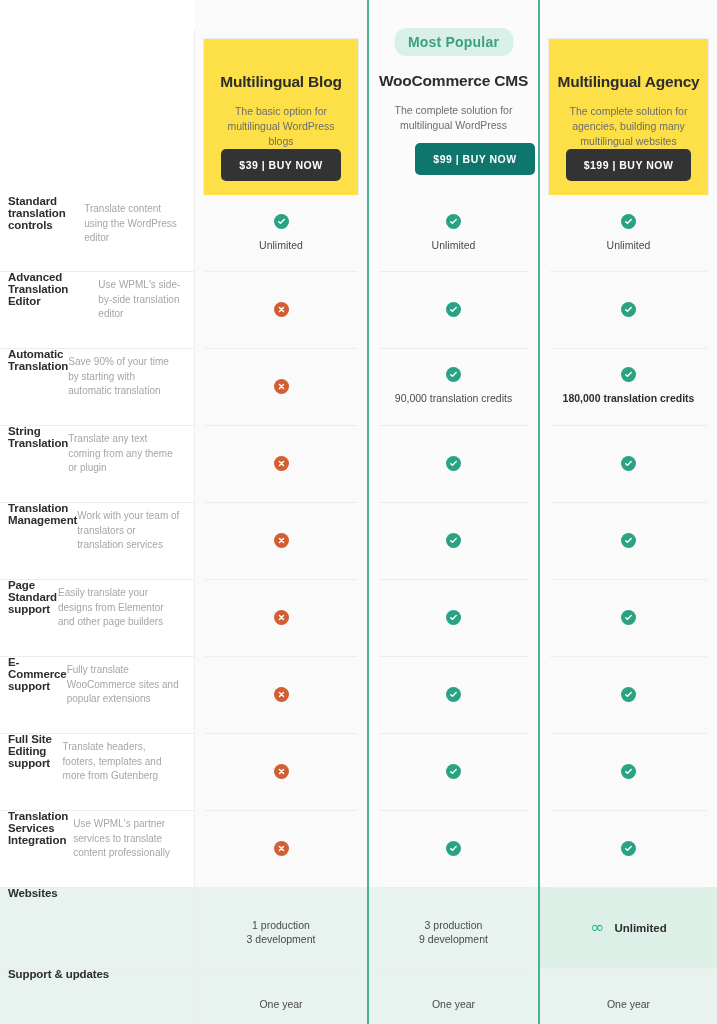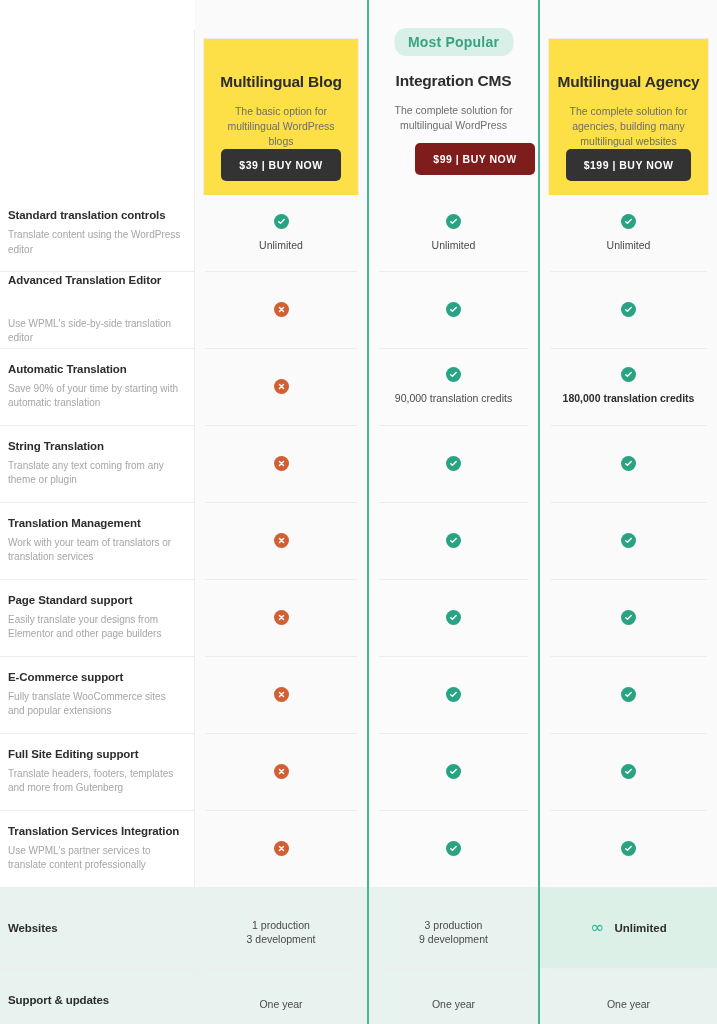--- a/index.html
+++ b/index.html
@@ -105,28 +105,26 @@
     color: #ffffff;
     font-size: 10.5px;
     font-weight: bold;
     letter-spacing: .5px;
     padding: 10px 18px;
     cursor: pointer;
     font-family: "Liberation Sans", sans-serif;
     white-space: nowrap;
   }
   .buy-dark { background: #333333; }
-  .buy-teal { background: #7f1d1d; margin-left: 43px; }
+  .buy-teal { background: #0f766e; margin-left: 43px; }
 
   
   .frow {
     position: relative;
     display: flex;
-    flex-direction: column;
-    justify-content: center;
     flex: 0 0 auto;
   }
   
   .fcell {
     padding: 0 14px 0 8px;
   }
   .fcell .ftitle {
     font-size: 11.5px;
     font-weight: bold;
     color: #2d2d2d;
@@ -365,21 +363,21 @@
         <div class="pcell-inner">
           <div class="cell-label">One year</div>
         </div>
       </div>
     </div>
   <div class="col col-plan highlight" id="plan-col-1">
       <div class="hdr">
         <div class="hdr-card">
           <div class="hdr-inner">
             <div class="badge">Most Popular</div>
-            <div class="plan-name">Integration CMS</div>
+            <div class="plan-name">WooCommerce CMS</div>
             <div class="plan-desc">The complete solution for multilingual WordPress</div>
             <button class="buy-btn buy-teal">$99 | BUY NOW</button>
           </div>
         </div>
       </div>
       <div class="frow pcell" style="height: 76px;">
         <div class="pcell-inner">
           <span class="ico ico-yes">
             <svg width="9" height="9" viewBox="0 0 12 12">
               <path d="M2.3 6.2 L4.6 8.4 L9.6 3.4" fill="none" stroke="#ffffff" stroke-width="1.9" stroke-linecap="round" stroke-linejoin="round"></path>

